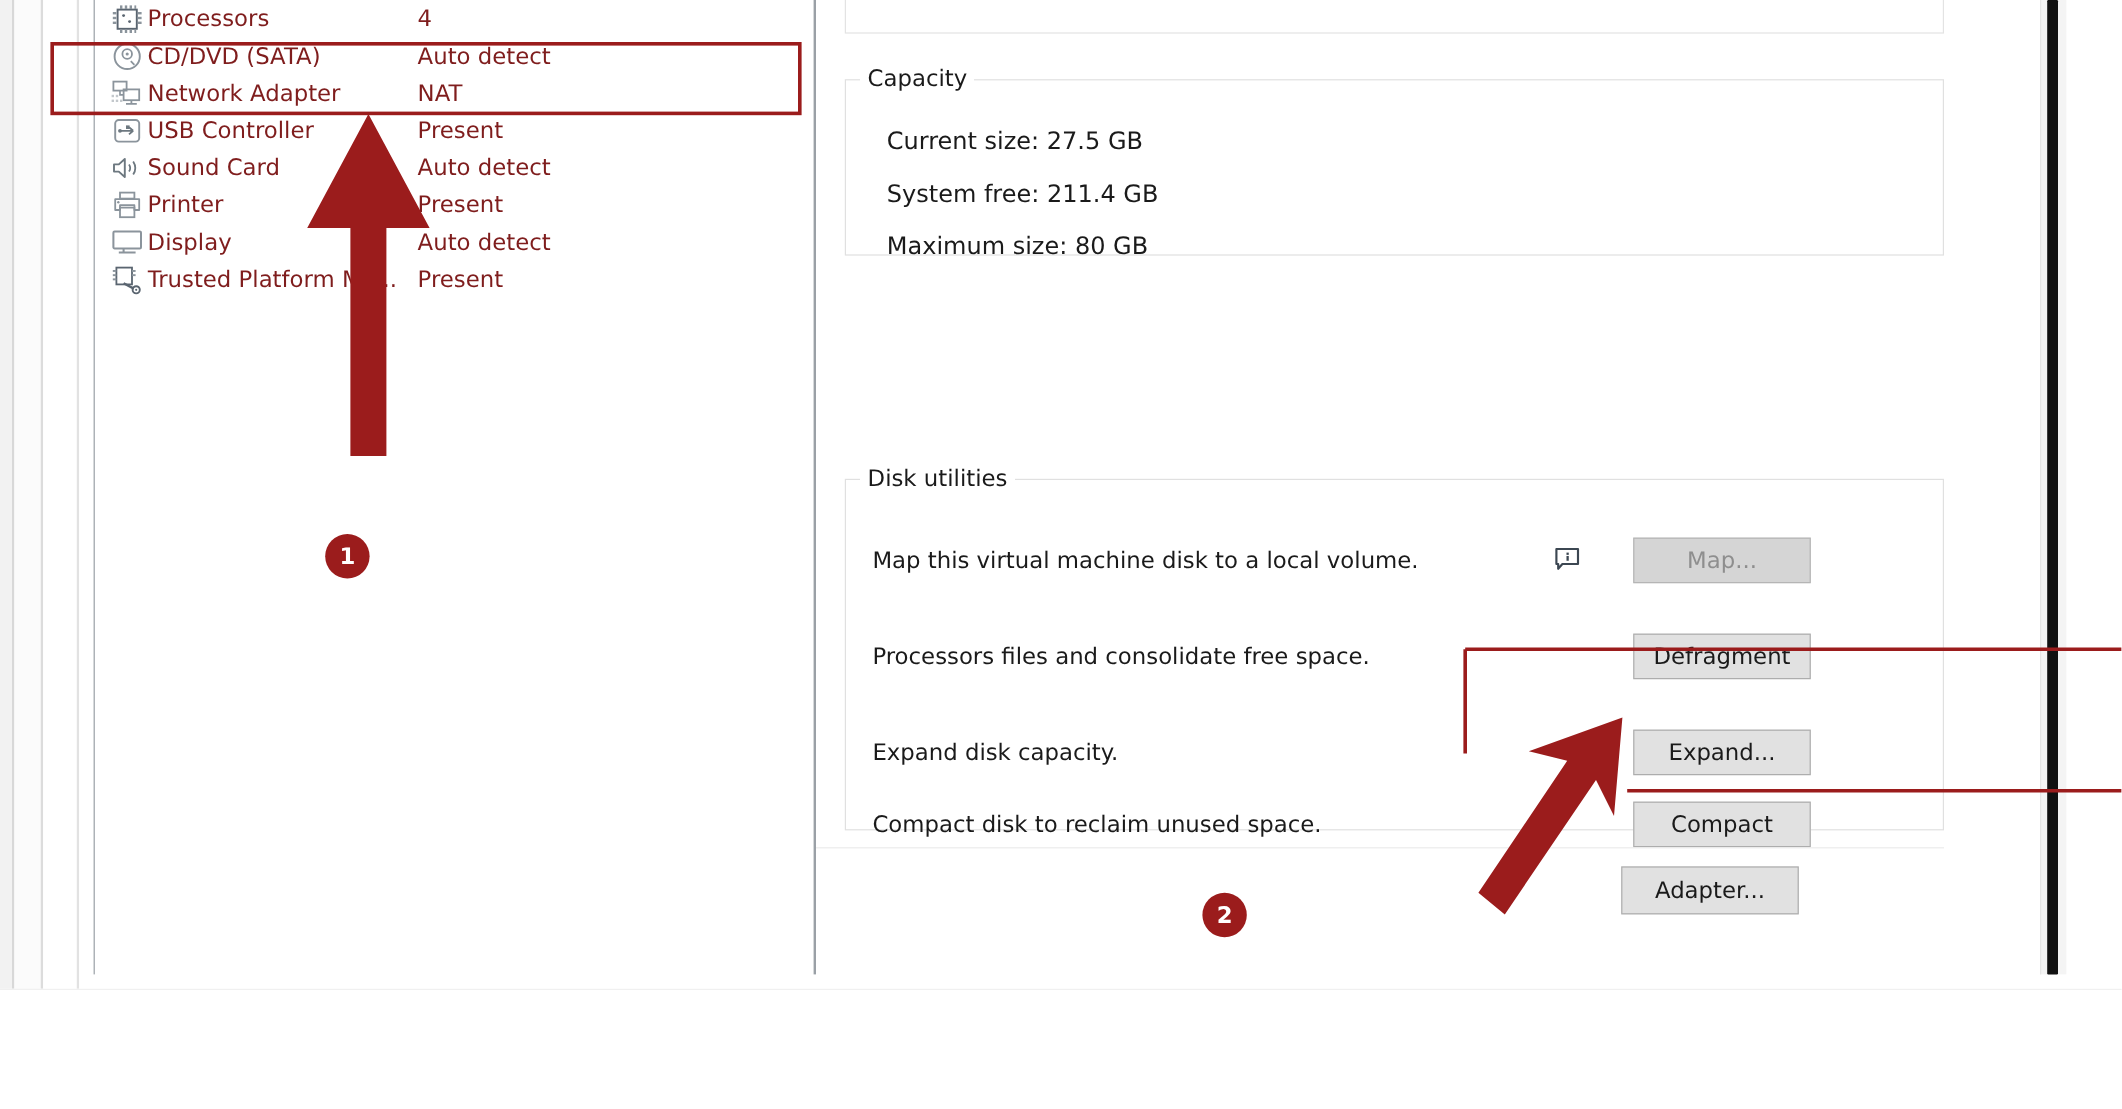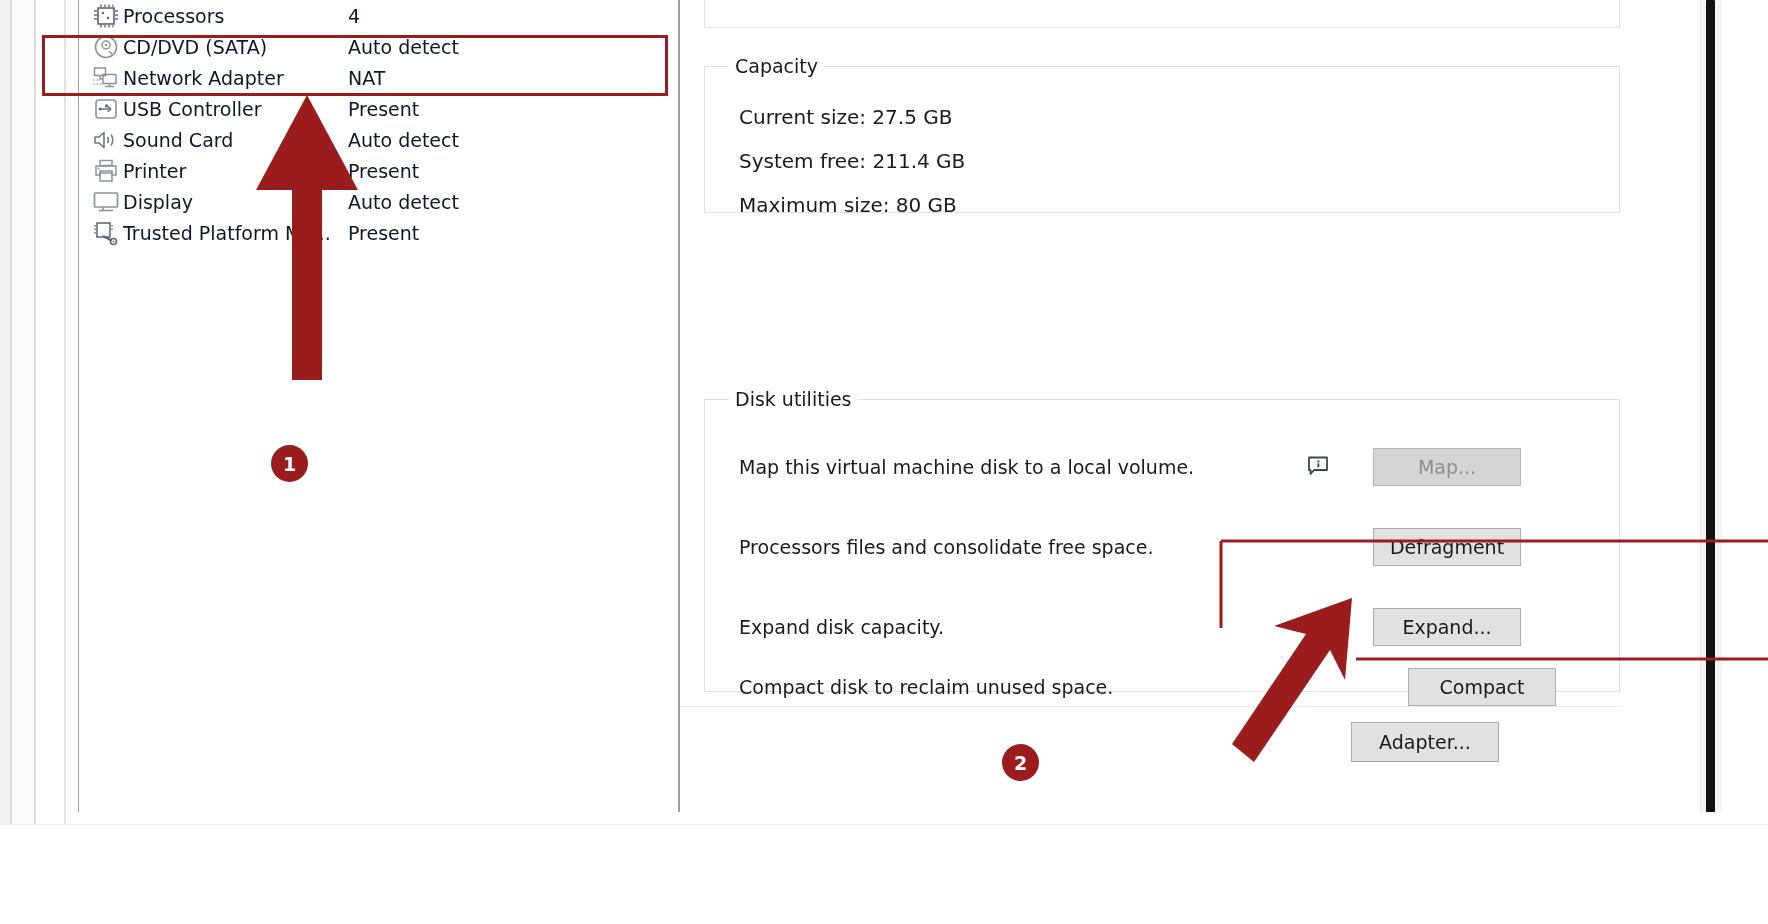--- a/index.html
+++ b/index.html
@@ -28,21 +28,21 @@
   .page-bottom-line{position:absolute;left:0;top:824px;width:1768px;height:1px;background:#f0f0f0;}
 
   
   .device-panel{
     position:absolute;left:78px;top:0;width:582px;height:812px;
     background:#ffffff;border-left:1px solid #9aa0a6;
     box-sizing:border-box;
   }
   .dev-row{
     position:relative;height:31px;display:flex;align-items:center;
-    font-size:19px;color:#0f172a;
+    font-size:19px;color:#7f1d1d;
   }
   .dev-row.selected{background:#f0f0f0;}
   .dev-icon{width:34px;height:30px;margin-left:10px;flex:0 0 auto;
     display:flex;align-items:center;justify-content:center;}
   .dev-icon svg{display:block;}
   .dev-label{flex:0 0 auto;width:225px;white-space:nowrap;overflow:hidden;}
   .dev-value{flex:0 0 auto;white-space:nowrap;}
 
   
   .mid-gap{position:absolute;left:660px;top:0;width:18px;height:812px;background:#ffffff;}
@@ -56,32 +56,32 @@
   .topbox{
     position:absolute;left:24px;top:-58px;width:916px;height:86px;
     border:1px solid #e3e3e3;box-sizing:border-box;
   }
 
   fieldset.grp{
     position:absolute;margin:0;padding:0;
     border:1px solid #e0e0e0;box-sizing:border-box;
   }
   fieldset.grp > legend{
-    margin-left:24px;padding:0 6px;font-size:19px;color:#1a1a1a;
+    margin-left:12px;padding:0 6px;font-size:19px;color:#1a1a1a;
   }
   .grp-line{font-size:20px;color:#1a1a1a;position:absolute;white-space:nowrap;}
 
   
   #grp-capacity{left:24px;top:55px;width:916px;height:158px;}
   
   #grp-diskinfo{left:24px;top:240px;width:916px;height:120px;}
   
   #grp-utilities{left:24px;top:388px;width:916px;height:304px;}
 
-  .util-row{position:absolute;left:20px;width:876px;height:52px;}
+  .util-row{position:absolute;left:8px;width:876px;height:52px;}
   .util-text{position:absolute;left:14px;top:13px;font-size:19px;color:#1a1a1a;white-space:nowrap;}
   .btn{
     position:absolute;
     width:148px;height:38px;
     background:#e1e1e1;border:1px solid #adadad;box-sizing:border-box;
     font-family:"DejaVu Sans","Liberation Sans",sans-serif;
     font-size:19px;color:#1a1a1a;
     display:flex;align-items:center;justify-content:center;
     padding:0;
   }
@@ -293,21 +293,21 @@
         <button class="btn" style="left:648px;top:5px;">Defragment</button>
       </div>
 
       <div class="util-row" style="top:193px;">
         <span class="util-text">Expand disk capacity.</span>
         <button class="btn" style="left:648px;top:5px;">Expand...</button>
       </div>
 
       <div class="util-row" style="top:253px;">
         <span class="util-text">Compact disk to reclaim unused space.</span>
-        <button class="btn" style="left:648px;top:5px;margin-left:35px;">Compact</button>
+        <button class="btn" style="left:648px;top:5px;">Compact</button>
       </div>
     </fieldset>
 
     <div class="sep-line"></div>
 
     <button class="btn advanced-btn">Adapter...</button>
   </div>
 
   <div class="scroll-track"></div>
   <div class="scroll-thumb"></div>

